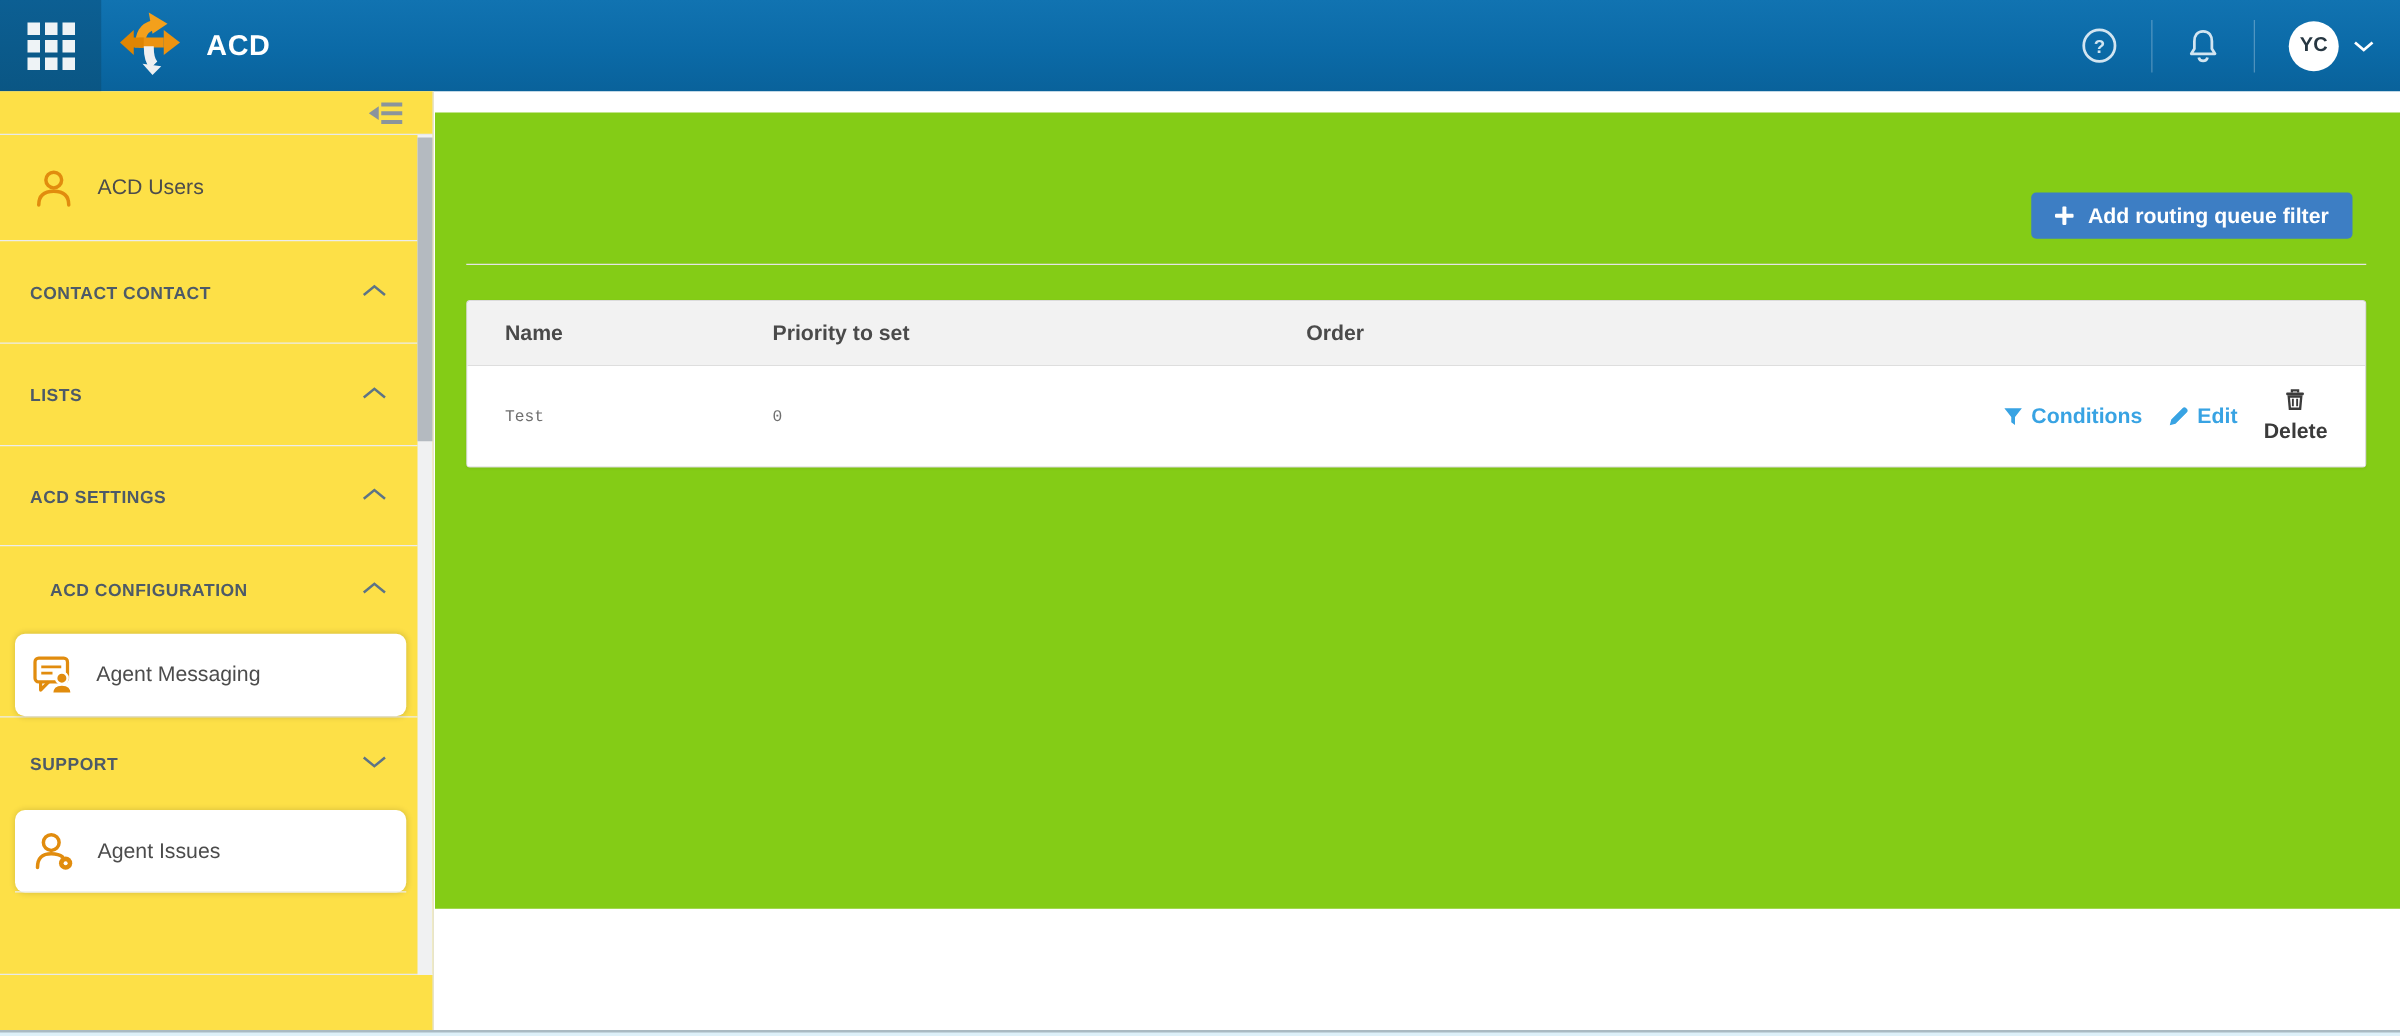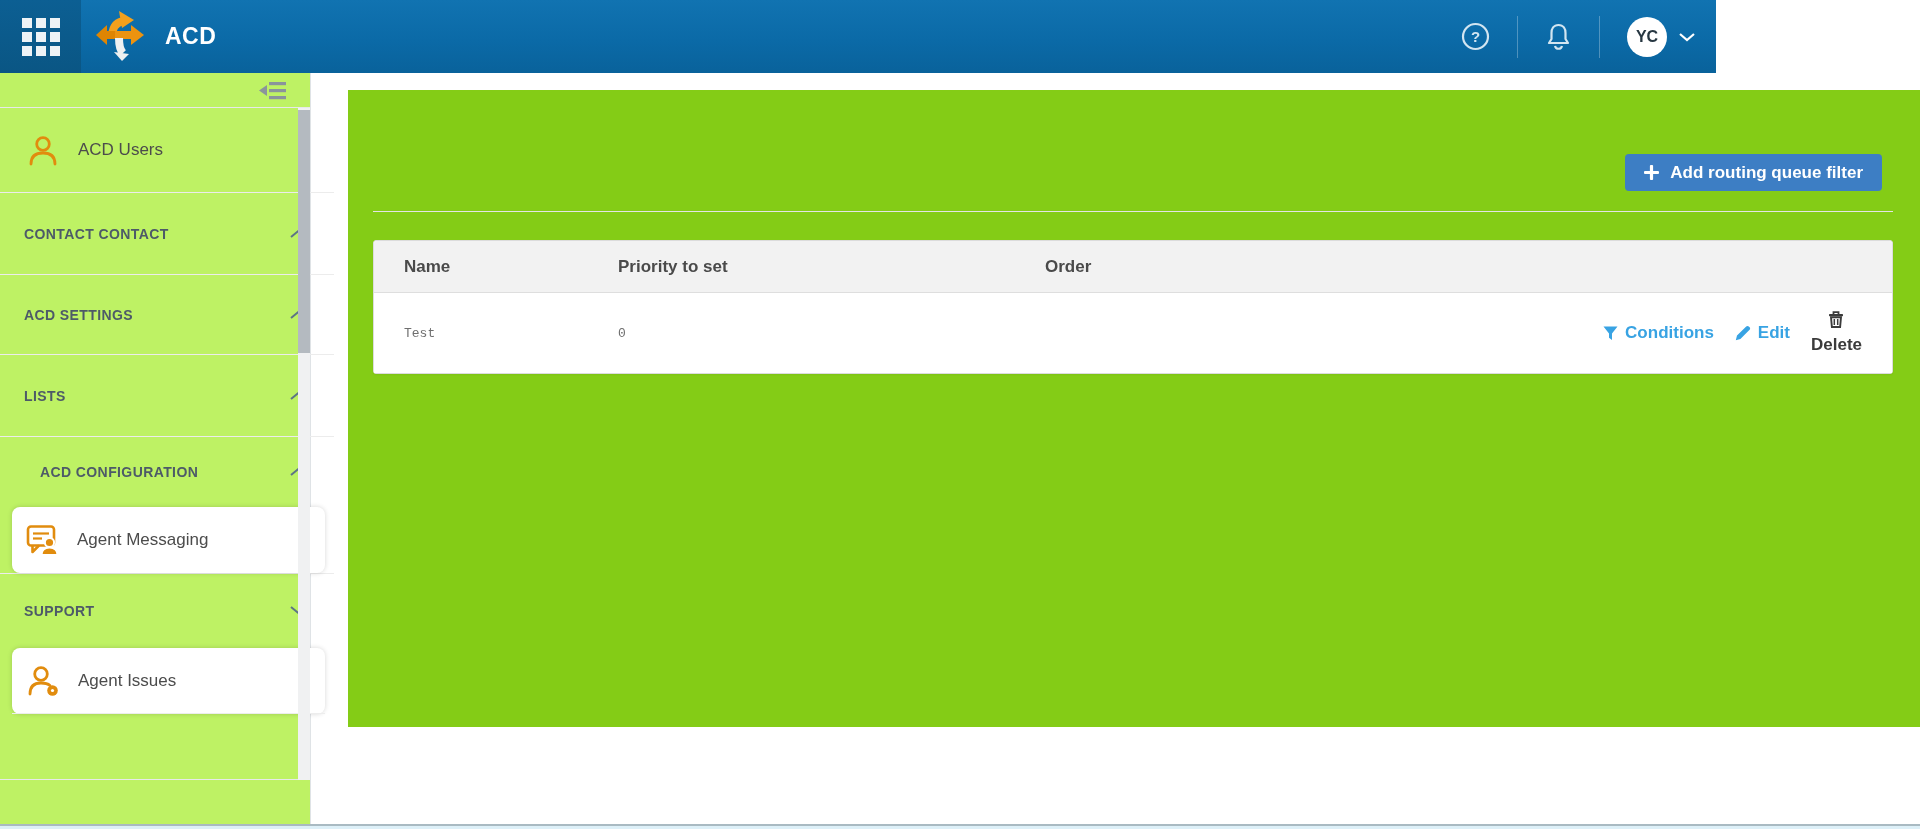--- a/index.html
+++ b/index.html
@@ -1,38 +1,38 @@
 <!DOCTYPE html>
 <html><head>
 <meta charset="utf-8">
 <style>
   * { margin:0; padding:0; box-sizing:border-box; }
   html,body { width:1920px; height:829px; overflow:hidden; }
   body { font-family:"Liberation Sans", sans-serif; background:#ffffff; position:relative; }
 
   
-  .topbar { position:absolute; top:0; left:0; width:1716px; height:73px;
+  .topbar { position:absolute; top:0; left:0; width:1920px; height:73px;
     background:linear-gradient(180deg,#1173b1 0%,#0b6aa7 55%,#09629b 100%);
     display:flex; align-items:center; }
   .grid-btn { width:81px; height:73px; background:linear-gradient(180deg,#0c5f93,#0a5684);
     display:flex; align-items:center; justify-content:center; cursor:pointer; flex:0 0 auto; }
   .grid-ico { display:grid; grid-template-columns:repeat(3,10px); grid-template-rows:repeat(3,10px); gap:4px; }
   .grid-ico span { background:#eef3f6; display:block; }
   .logo { margin-left:14px; flex:0 0 auto; }
   .app-title { color:#ffffff; font-size:23px; font-weight:bold; margin-left:16px; letter-spacing:0.5px; }
   .tb-spacer { flex:1 1 auto; }
   .tb-icon { display:flex; align-items:center; justify-content:center; cursor:pointer; flex:0 0 auto; }
   .tb-sep { width:1px; height:42px; background:rgba(255,255,255,0.28); margin:0 27px; flex:0 0 auto; }
   .avatar-wrap { display:flex; align-items:center; cursor:pointer; margin-right:20px; flex:0 0 auto; }
   .avatar { width:40px; height:40px; border-radius:50%; background:#ffffff; color:#273742;
     font-size:16px; font-weight:bold; display:flex; align-items:center; justify-content:center; }
   .avatar-chev { margin-left:11px; display:flex; }
 
   
-  .sidebar { position:absolute; top:73px; left:0; width:311px; height:751px; background:#bef264;
+  .sidebar { position:absolute; top:73px; left:0; width:347px; height:751px; background:#fde047;
     border-right:1px solid #dfe3e6; }
   .collapse-strip { height:35px; display:flex; align-items:center; justify-content:flex-end;
     padding-right:24px; border-bottom:1px solid #e7e9ea; }
   .menu { position:relative; height:672px; border-bottom:1px solid #e7e9ea; }
   .menu-inner { width:334px; }
   .scrolltrack { position:absolute; top:0; right:0; width:12px; height:672px; background:#f0f1f2; }
   .scrollthumb { position:absolute; top:2px; left:0; width:12px; height:243px; background:#b4bac0; }
   .nav-item { height:85px; display:flex; align-items:center; padding-left:26px;
     border-bottom:1px solid #ececec; cursor:pointer; }
   .nav-item .nav-label { margin-left:18px; font-size:17px; color:#4c4c4c; }
@@ -159,31 +159,31 @@
 
       <div class="nav-section">
         <span class="sec-label">CONTACT CONTACT</span>
         <span>
           <svg width="21" height="11" viewBox="0 0 21 11">
               <polyline points="2,9 10.5,2 19,9" stroke="#5d7486" stroke-width="2" fill="none"></polyline>
             </svg>
         </span>
       </div>
 
+      <div class="nav-section">
+        <span class="sec-label">LISTS</span>
+        <span>
+          <svg width="21" height="11" viewBox="0 0 21 11">
+              <polyline points="2,9 10.5,2 19,9" stroke="#5d7486" stroke-width="2" fill="none"></polyline>
+            </svg>
+        </span>
+      </div>
+
       <div class="nav-section h80">
         <span class="sec-label">ACD SETTINGS</span>
-        <span>
-          <svg width="21" height="11" viewBox="0 0 21 11">
-              <polyline points="2,9 10.5,2 19,9" stroke="#5d7486" stroke-width="2" fill="none"></polyline>
-            </svg>
-        </span>
-      </div>
-
-      <div class="nav-section">
-        <span class="sec-label">LISTS</span>
         <span>
           <svg width="21" height="11" viewBox="0 0 21 11">
               <polyline points="2,9 10.5,2 19,9" stroke="#5d7486" stroke-width="2" fill="none"></polyline>
             </svg>
         </span>
       </div>
 
       <div class="nav-section h70">
         <span class="sec-label">ACD CONFIGURATION</span>
         <span>

